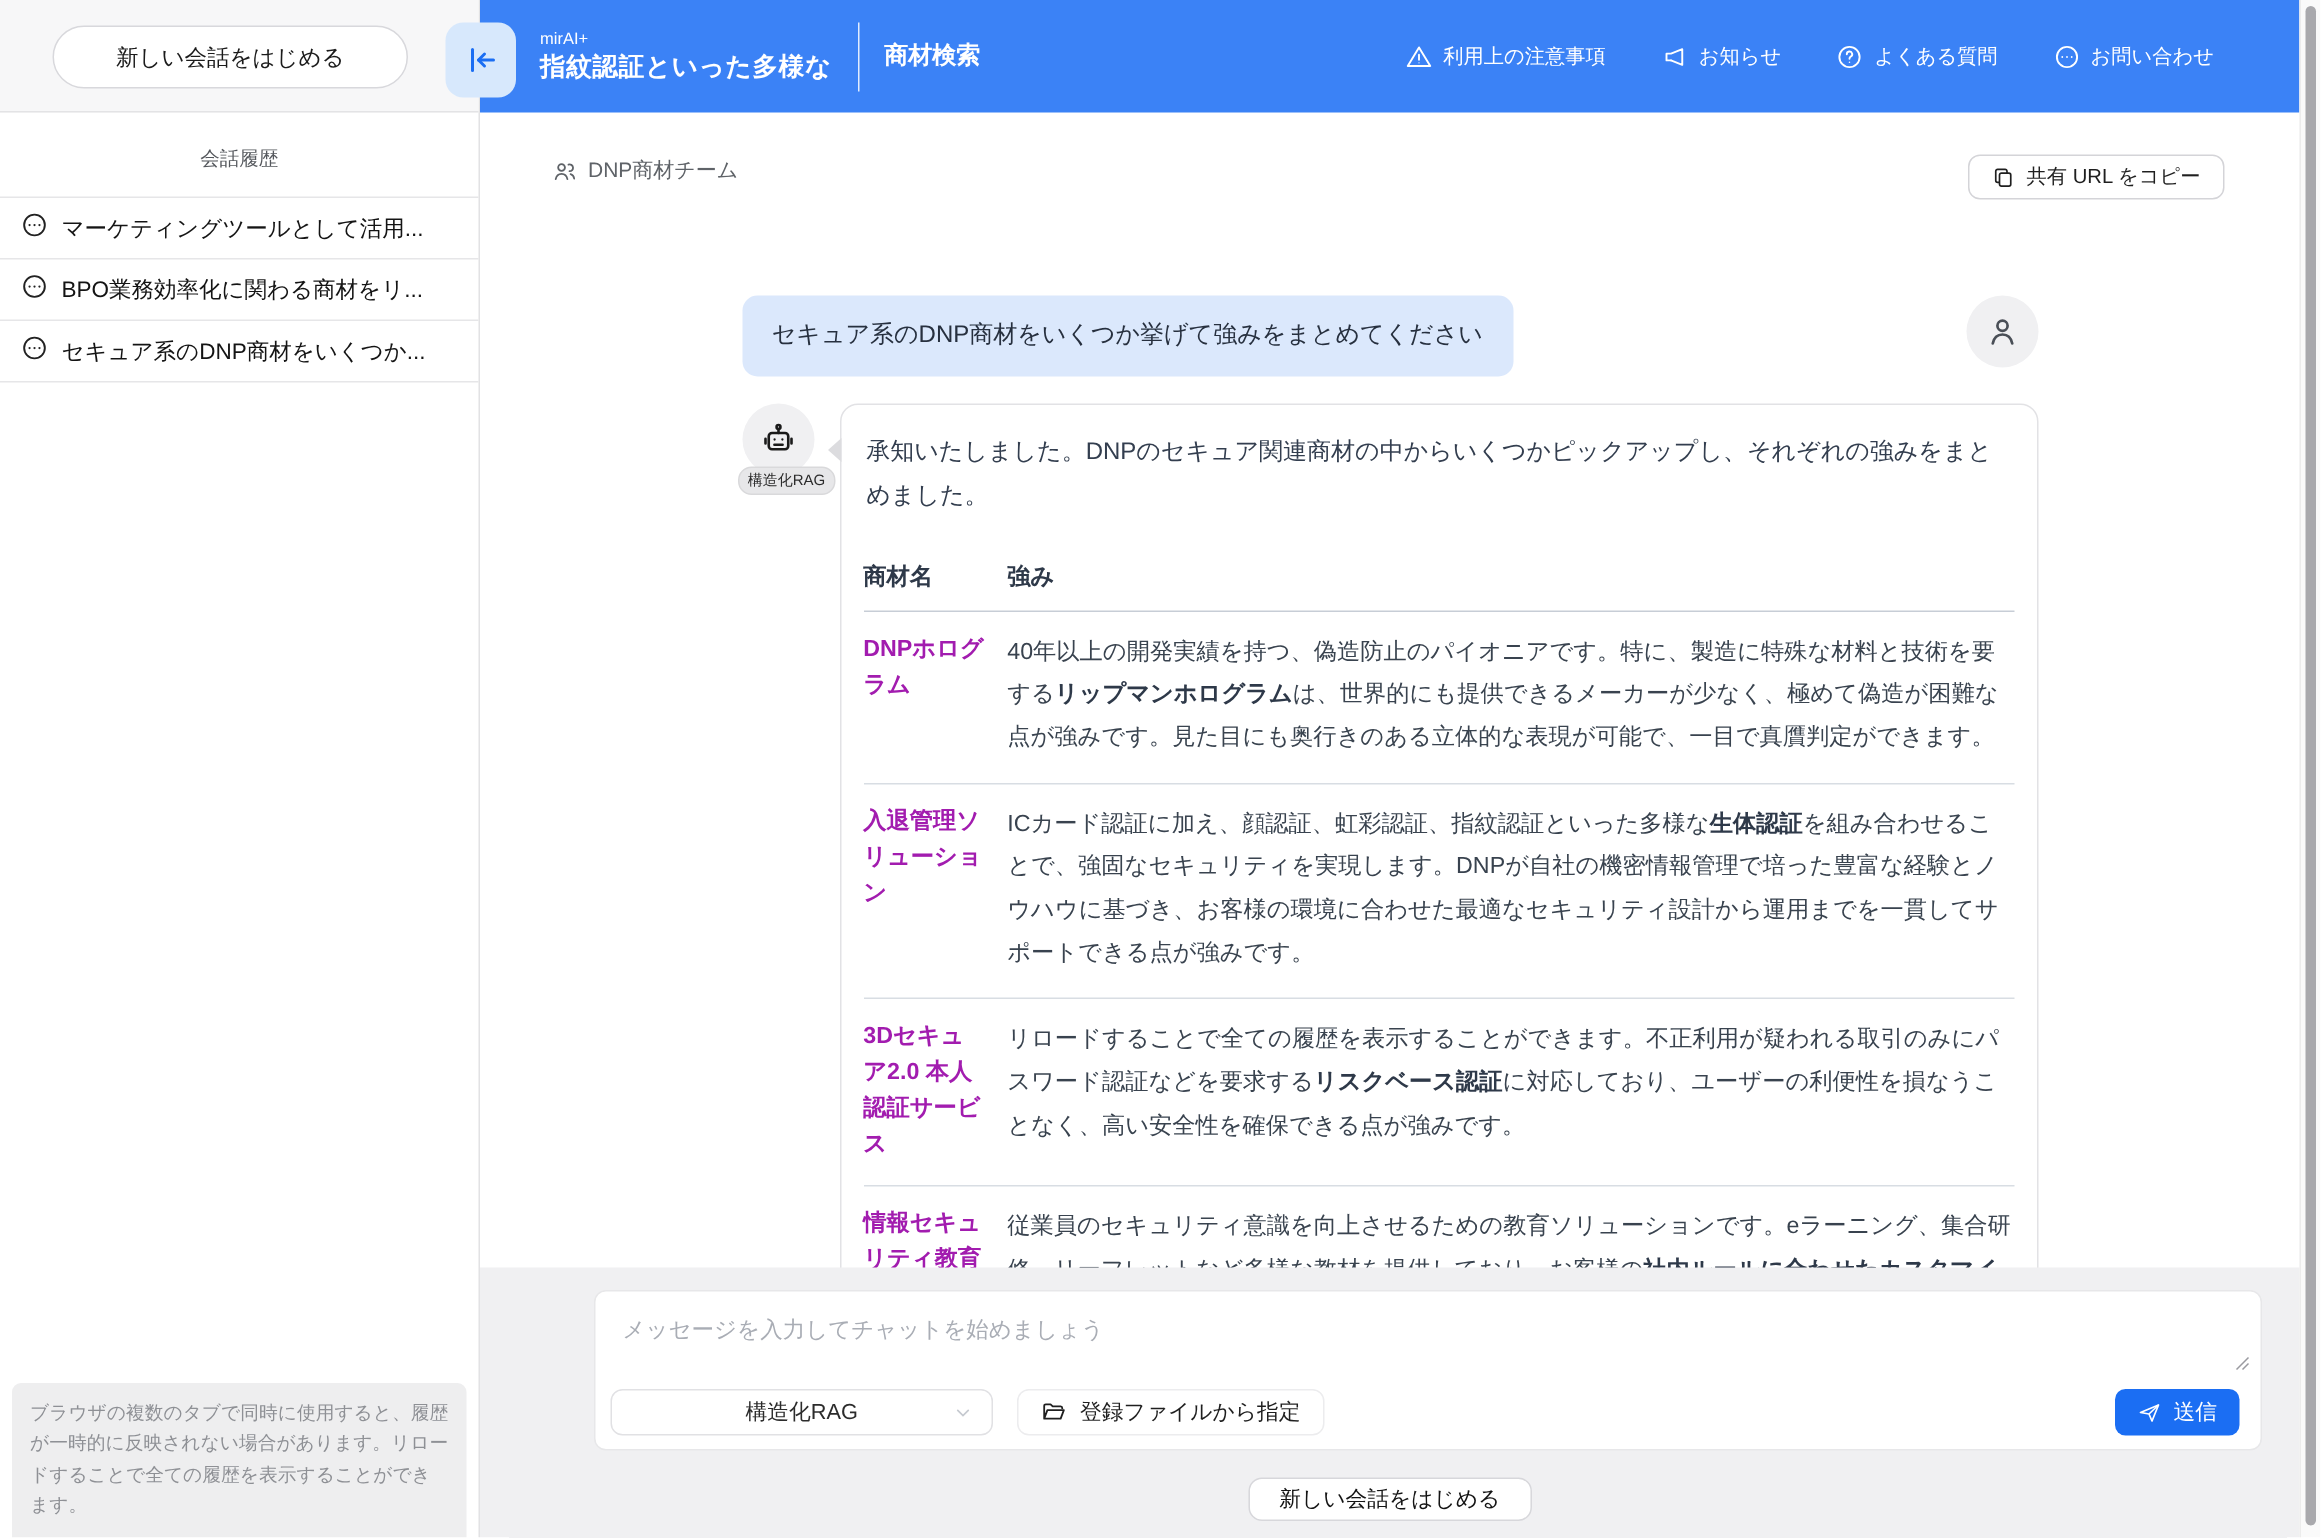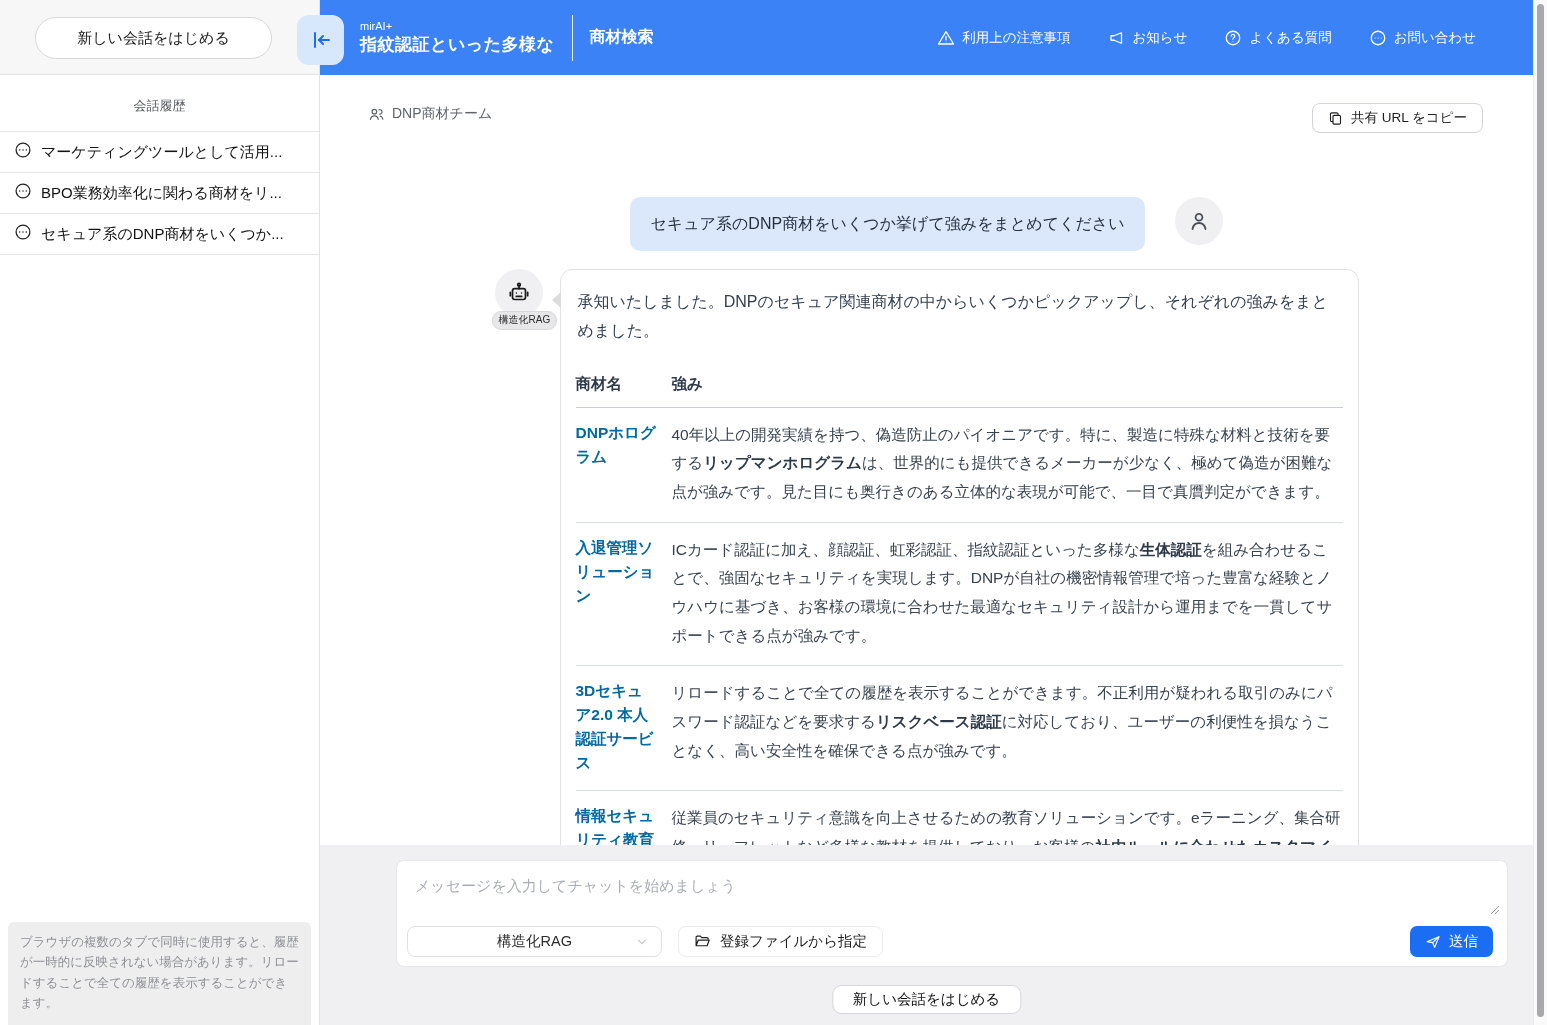--- a/index.html
+++ b/index.html
@@ -32,36 +32,36 @@
   
   .scrollbar { position:absolute; right:0; top:0; width:14px; height:100%; background:#fafafa; border-left:1px solid #ececec; z-index:50; }
   .scroll-thumb { position:absolute; left:3px; right:3px; top:4px; bottom:8px; background:#a9a9ad; border-radius:4px; }
 
   
   .main { position:absolute; left:320px; top:75px; right:14px; bottom:0; background:#fff; overflow:hidden; z-index:1; }
   .team-row { position:absolute; left:48px; top:30px; display:flex; align-items:center; gap:7px; color:#5f6368; font-size:14px; }
   .copy-url-btn { position:absolute; right:50px; top:28px; height:30px; display:flex; align-items:center; gap:8px; padding:0 15px; background:#fff; border:1px solid #d4d4d8; border-radius:8px; font-size:13.5px; color:#1f1f1f; cursor:pointer; font-family:inherit; }
 
   .chat-col { width:864px; margin:122px auto 0; }
-  .user-row { display:flex; justify-content:center; align-items:flex-start; gap:30px; }
+  .user-row { display:flex; justify-content:space-between; align-items:flex-start; gap:30px; }
   .user-bubble { background:#dbe8fc; border-radius:10px; padding:15px 20px; font-size:16px; color:#27303f; line-height:1.5; max-width:700px; }
   .avatar { width:48px; height:48px; border-radius:50%; background:#f0f0f2; display:flex; align-items:center; justify-content:center; flex:0 0 auto; }
 
   .bot-row { display:flex; align-items:flex-start; margin-top:18px; }
   .bot-avatar-wrap { width:65px; flex:0 0 auto; display:flex; flex-direction:column; align-items:flex-start; }
   .bot-badge { margin-top:-6px; margin-left:-3px; background:#e7e7e9; border:1px solid #d9d9db; border-radius:9px; font-size:10px; color:#2b2b2b; padding:1px 6px 2px; white-space:nowrap; }
   .bot-bubble { position:relative; width:832px; background:#fff; border:1px solid #e2e2e5; border-radius:12px; padding:18px 15px 20px; }
   .bot-bubble::before { content:""; position:absolute; left:-9px; top:22px; width:0; height:0; border-top:8px solid transparent; border-bottom:8px solid transparent; border-right:9px solid #dcdcdf; }
   .bot-intro { font-size:16px; color:#333e4f; line-height:1.8; padding:0 2px; }
 
   table.product-table { width:100%; border-collapse:collapse; margin-top:20px; }
   .product-table th { text-align:left; font-size:15.5px; font-weight:700; color:#2e3949; padding:8px 0 12px; border-bottom:1px solid #c7cdd6; }
   .product-table th.col-name, .product-table td.col-name { width:96px; padding-right:14px; }
   .product-table td { vertical-align:top; font-size:15.5px; line-height:1.85; color:#39434f; padding:13px 0 15px; border-bottom:1px solid #d8dde3; }
-  .product-table td.col-name { font-weight:700; color:#0369a1; line-height:1.55; }
+  .product-table td.col-name { font-weight:700; color:#a21caf; line-height:1.55; }
   .product-table strong { font-weight:700; color:#2e3949; }
 
   
   .composer { position:absolute; left:320px; right:14px; bottom:0; height:180px; background:#f0f0f2; z-index:10; }
   .input-box { position:absolute; left:76px; right:25px; top:15px; height:107px; background:#fff; border:1px solid #e7e7e9; border-radius:8px; }
   .input-area { position:absolute; left:0; top:0; right:0; height:60px; }
   .input-area textarea { width:100%; height:100%; border:none; outline:none; resize:none; background:transparent; padding:16px 30px 0 18px; font-size:15px; font-family:inherit; color:#333; }
   .input-area textarea::placeholder { color:#a9adb5; }
   .resize-handle { position:absolute; right:7px; top:40px; width:10px; height:10px; cursor:nwse-resize; color:#9a9aa0; }
   .controls-row { position:absolute; left:10px; right:14px; bottom:9px; display:flex; align-items:center; }

